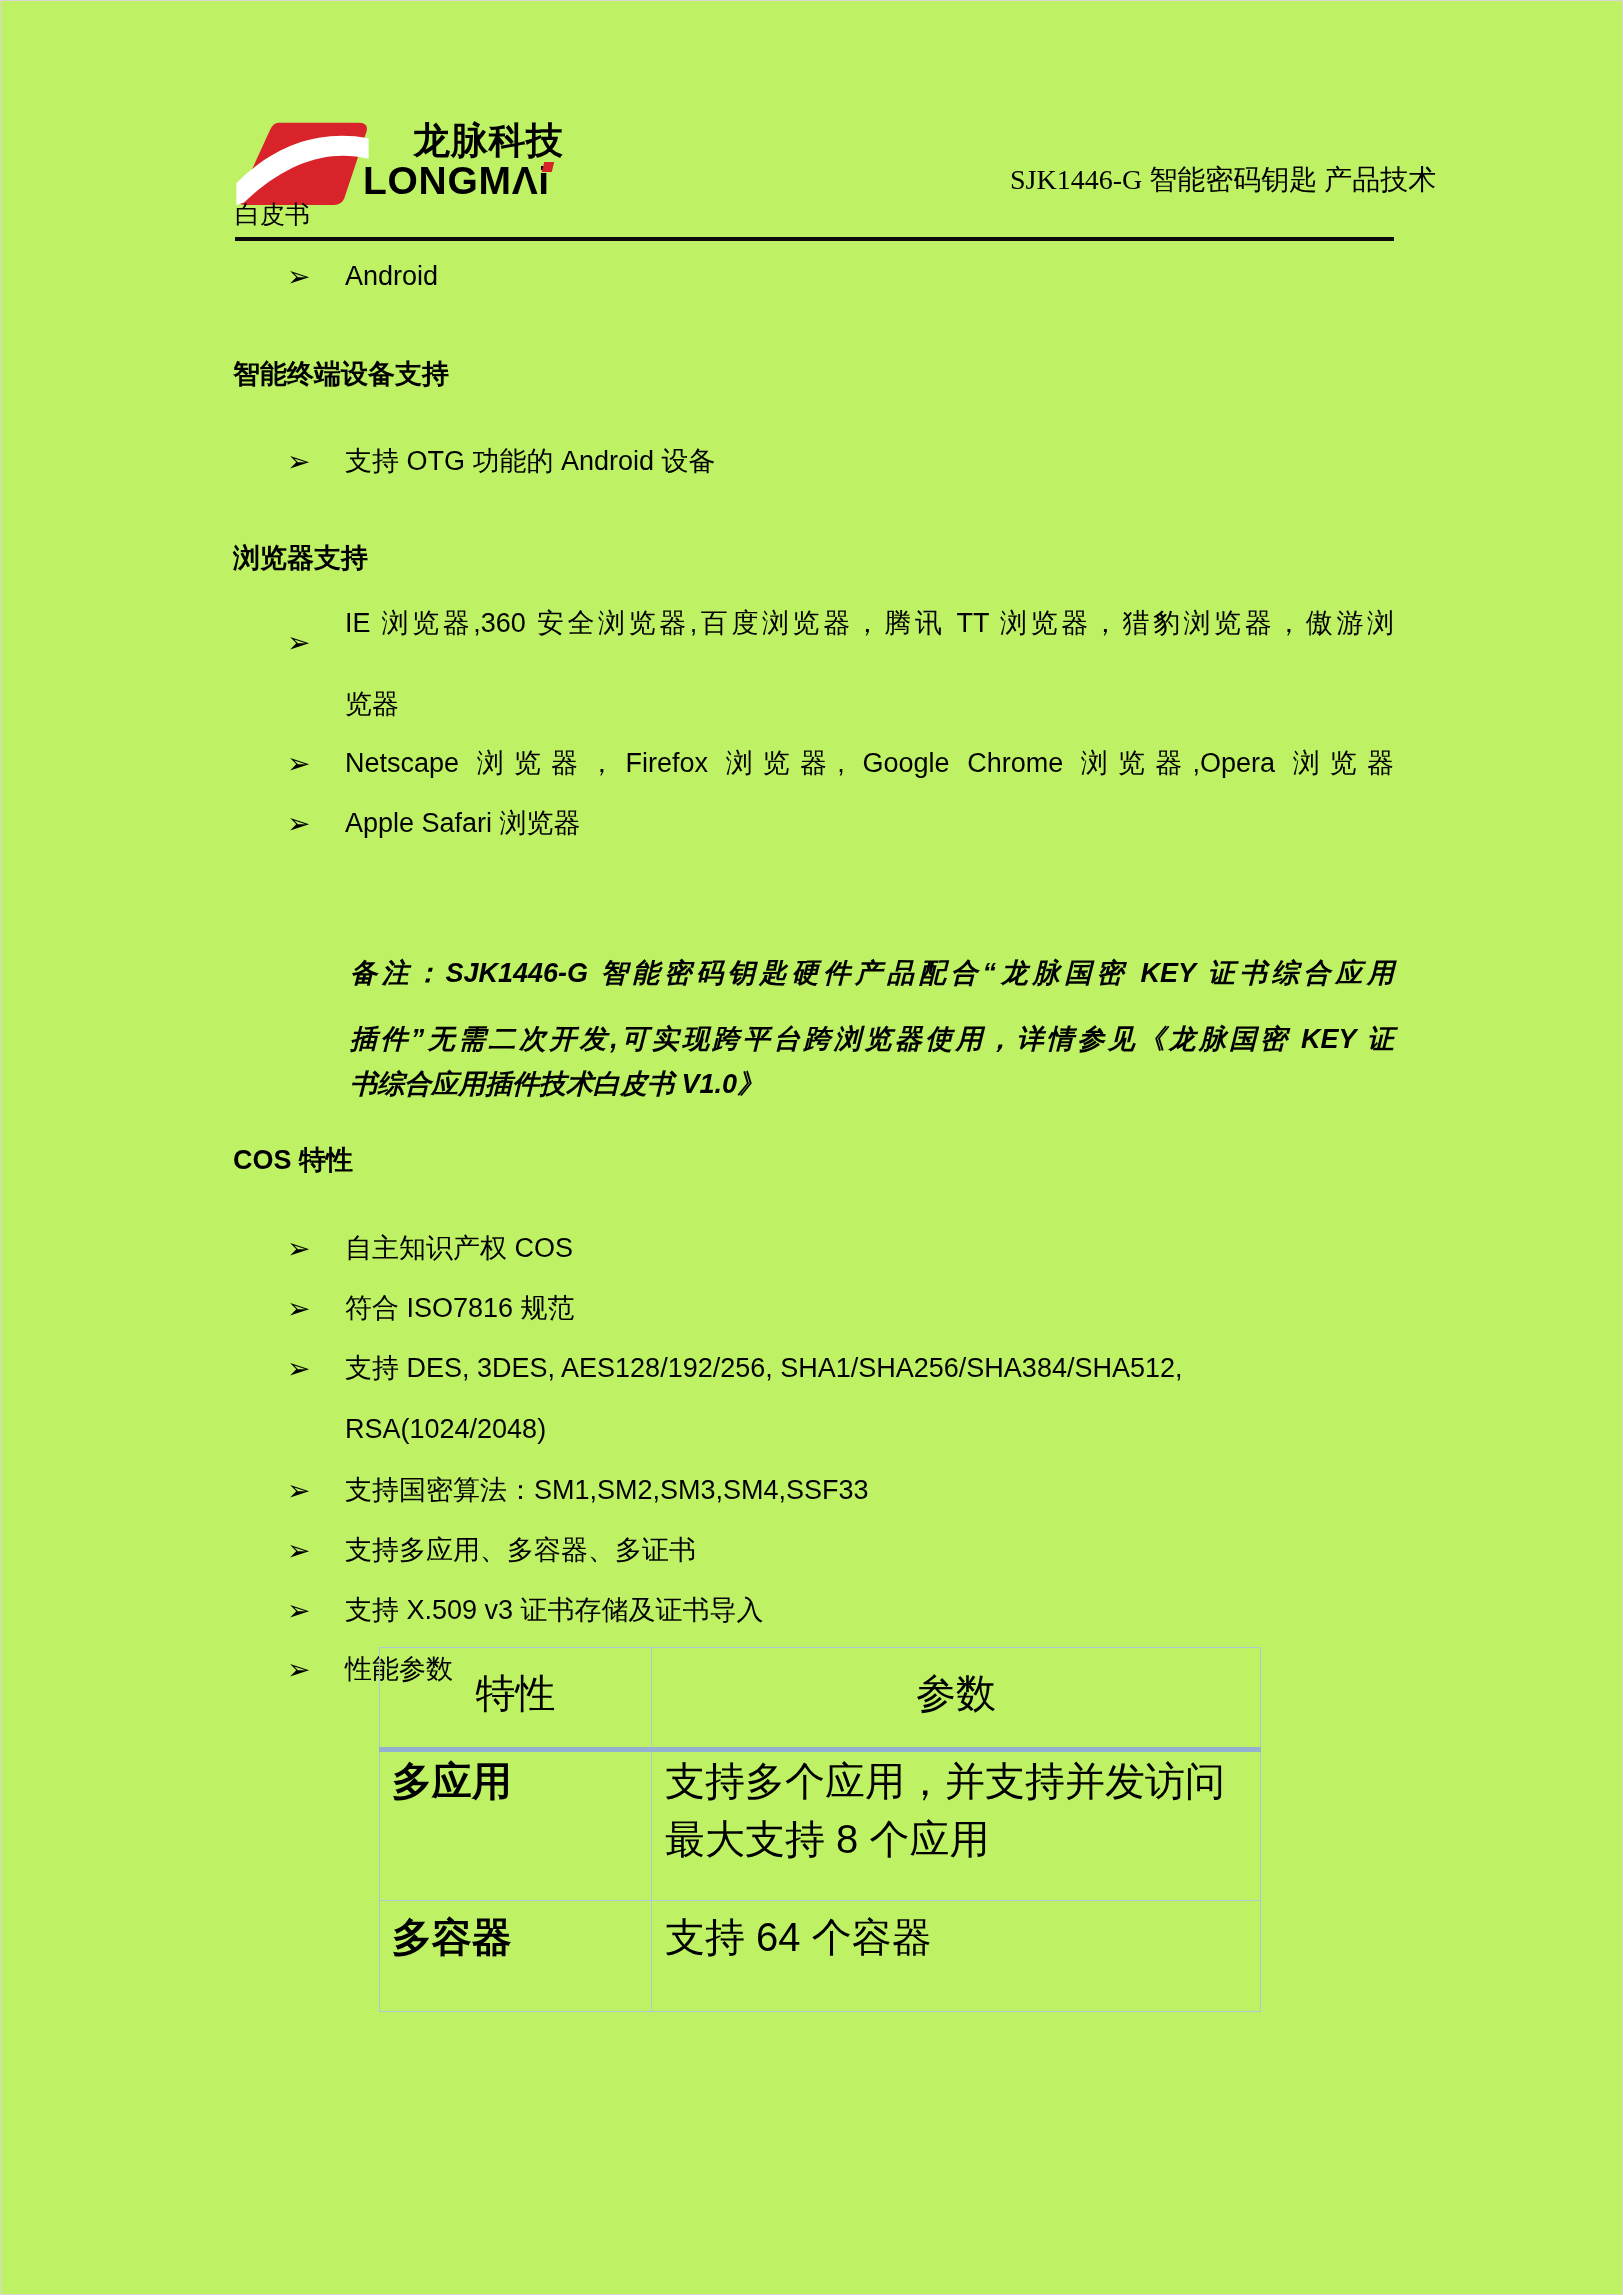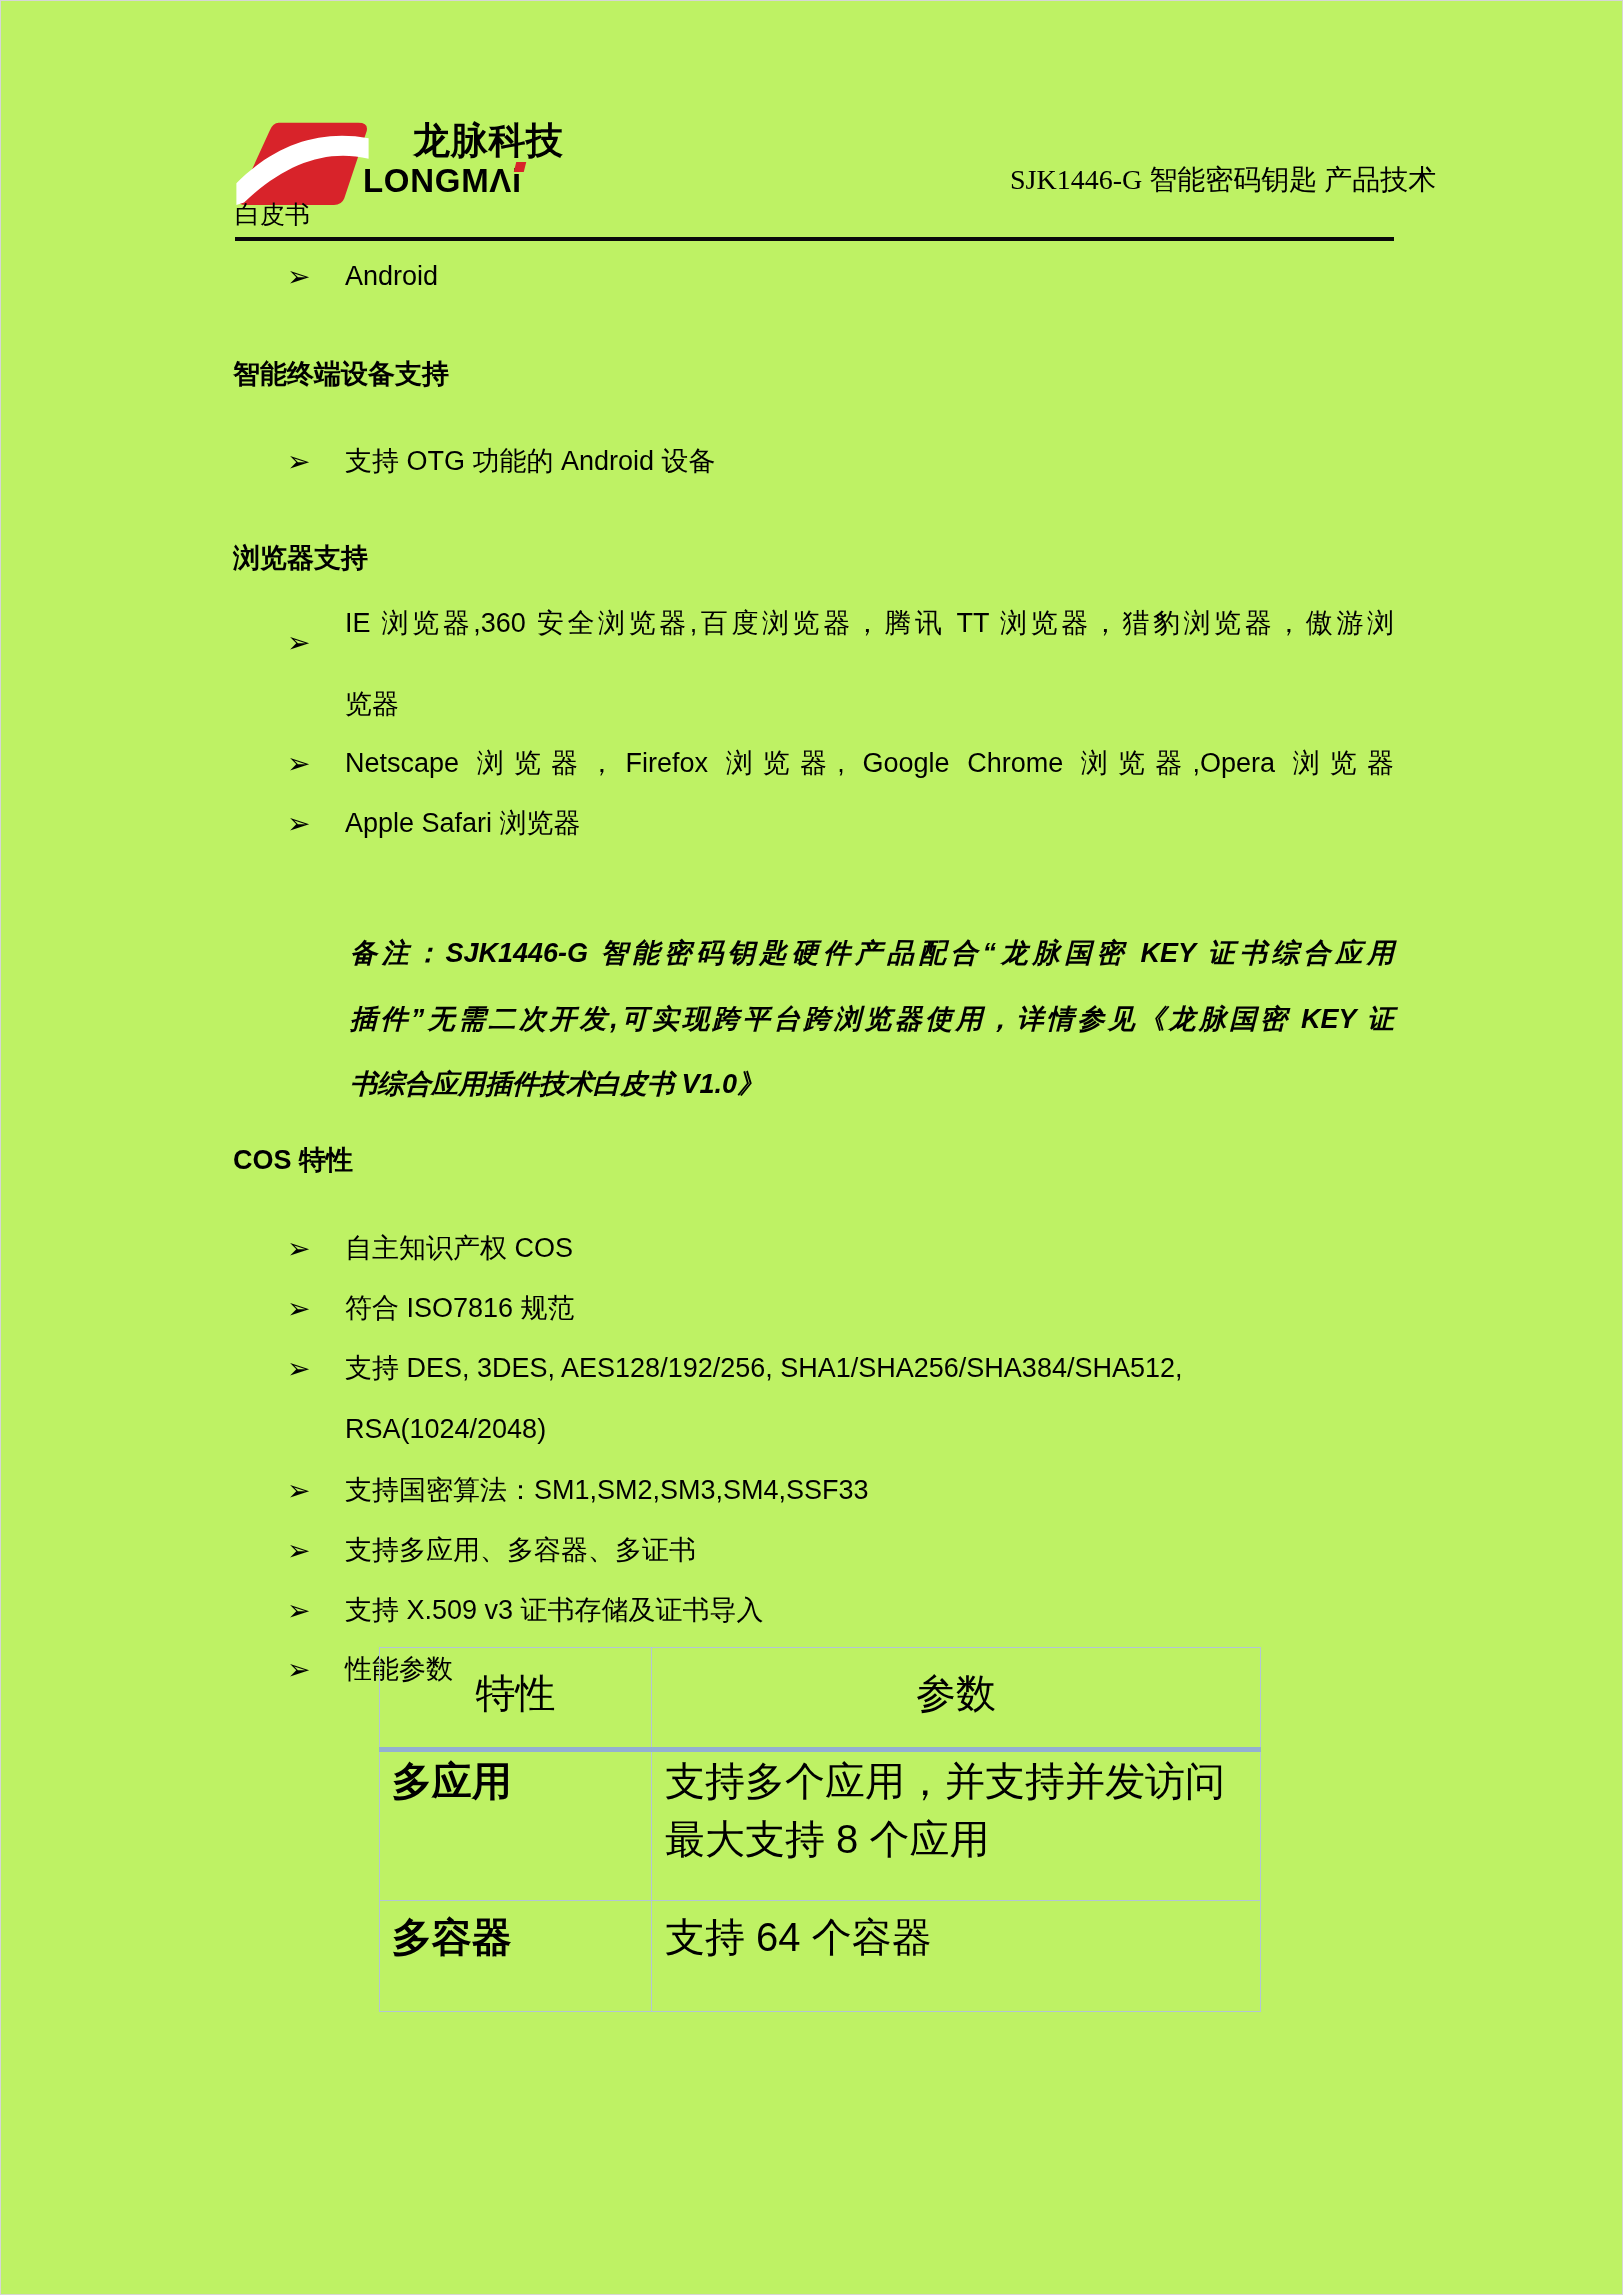--- a/index.html
+++ b/index.html
@@ -15,21 +15,21 @@
   }
   
   .logo{position:absolute;left:234px;top:111px;width:340px;height:98px;}
   .logo svg{position:absolute;left:0;top:6.5px;}
   .logo-cn{
     position:absolute;left:178px;top:9.2px;
     font-size:37px;font-weight:bold;letter-spacing:0.7px;line-height:39px;white-space:nowrap;
   }
   .logo-latin{
     position:absolute;left:128px;top:48px;
-    font-size:33px;font-weight:bold;letter-spacing:0.7px;line-height:41px;white-space:nowrap;
+    font-size:39px;font-weight:bold;letter-spacing:0.7px;line-height:41px;white-space:nowrap;
   }
   .logo-i{position:relative;display:inline-block;}
   .logo-i::after{
     content:"";position:absolute;top:2px;right:-2.6px;
     width:9.8px;height:9.8px;background:#d8232a;transform:skewX(-14deg);
   }
   .doc-title{
     position:absolute;left:1009px;top:162px;
     font-family:"Liberation Serif","DejaVu Serif",serif;
     font-size:28px;line-height:34px;white-space:nowrap;
@@ -43,21 +43,21 @@
   
   .line{
     position:absolute;font-size:27px;line-height:37px;white-space:nowrap;
   }
   .just{
     white-space:normal;width:1049px;
     text-align:justify;text-align-last:justify;
   }
   .h{font-weight:bold;}
   .note{font-weight:bold;font-style:italic;line-height:38px;}
-  .note.just{width:1044px;}
+  .note.just{width:1044px;margin-top:20px;}
   .marker{
     position:absolute;font-size:28px;line-height:37px;
     font-family:"DejaVu Sans",sans-serif;
   }
   
   .spec-table{
     position:absolute;left:378px;top:1646px;
     border-collapse:collapse;table-layout:fixed;width:881px;
     font-size:40px;
   }

